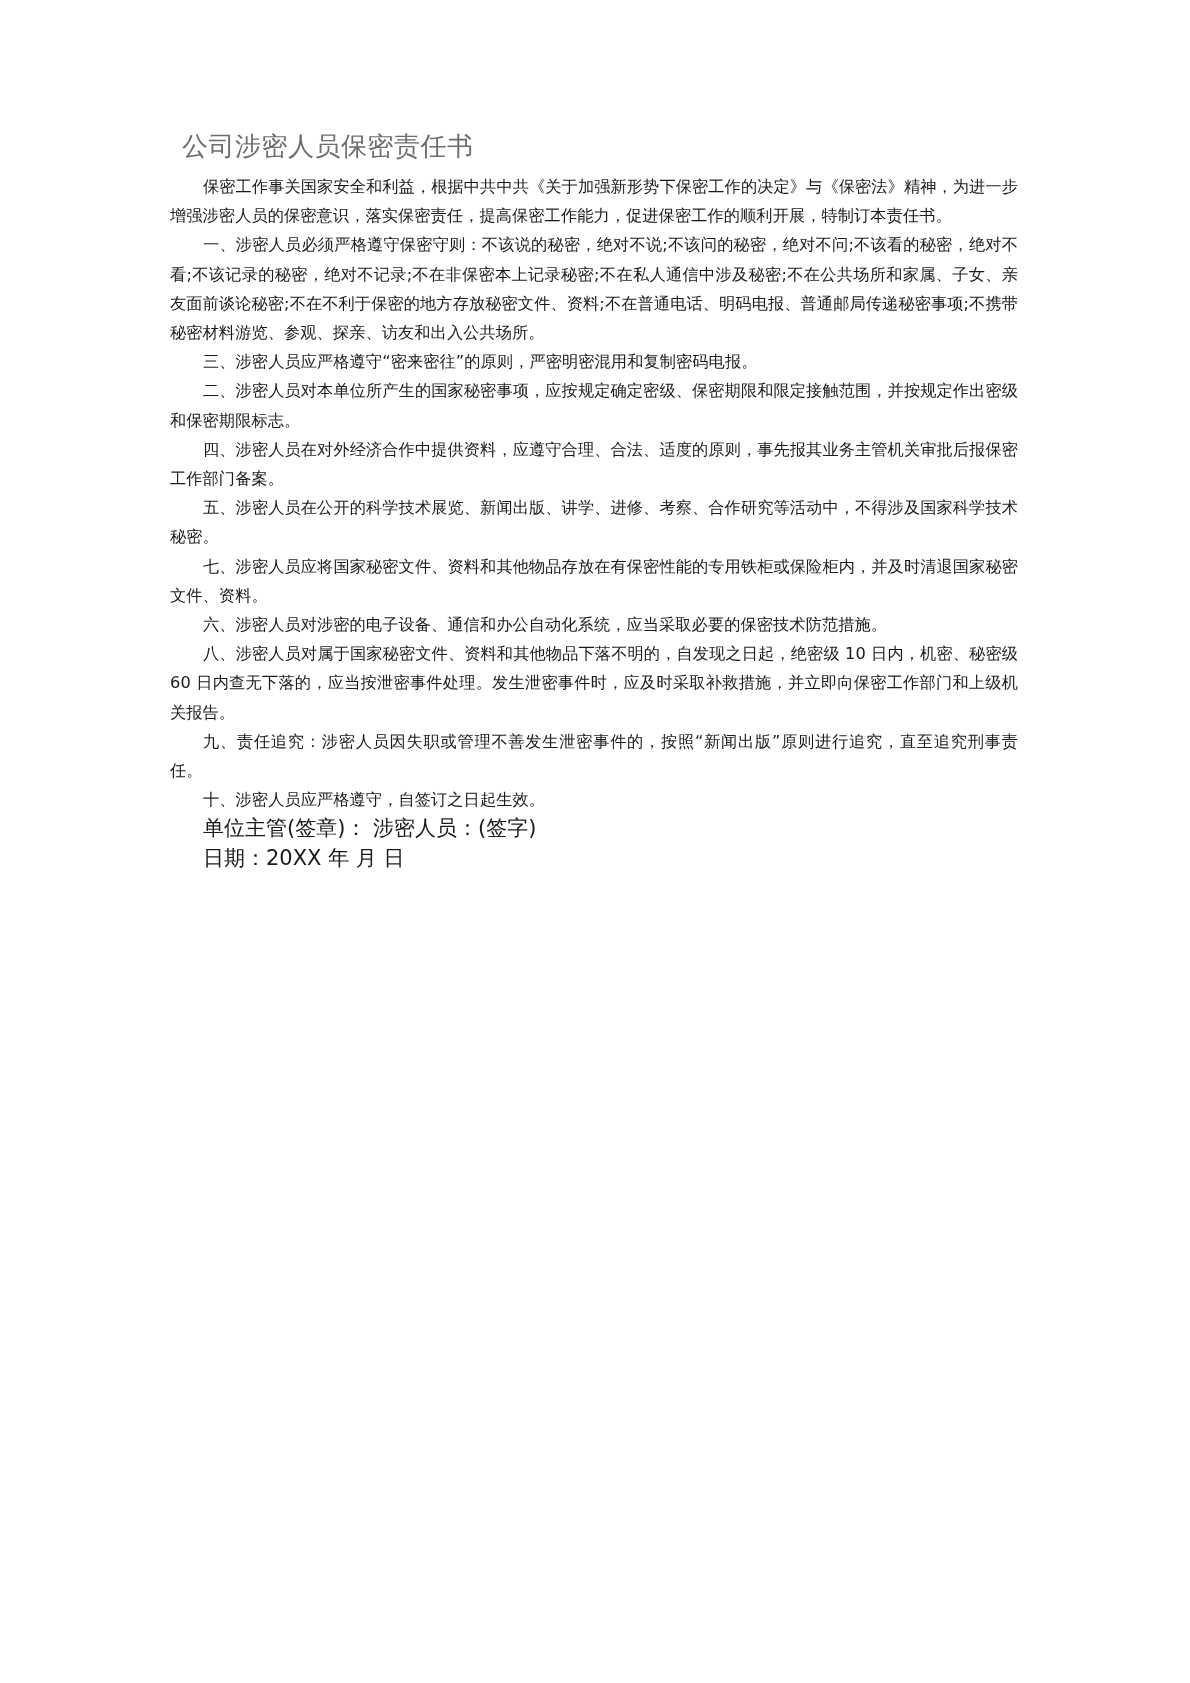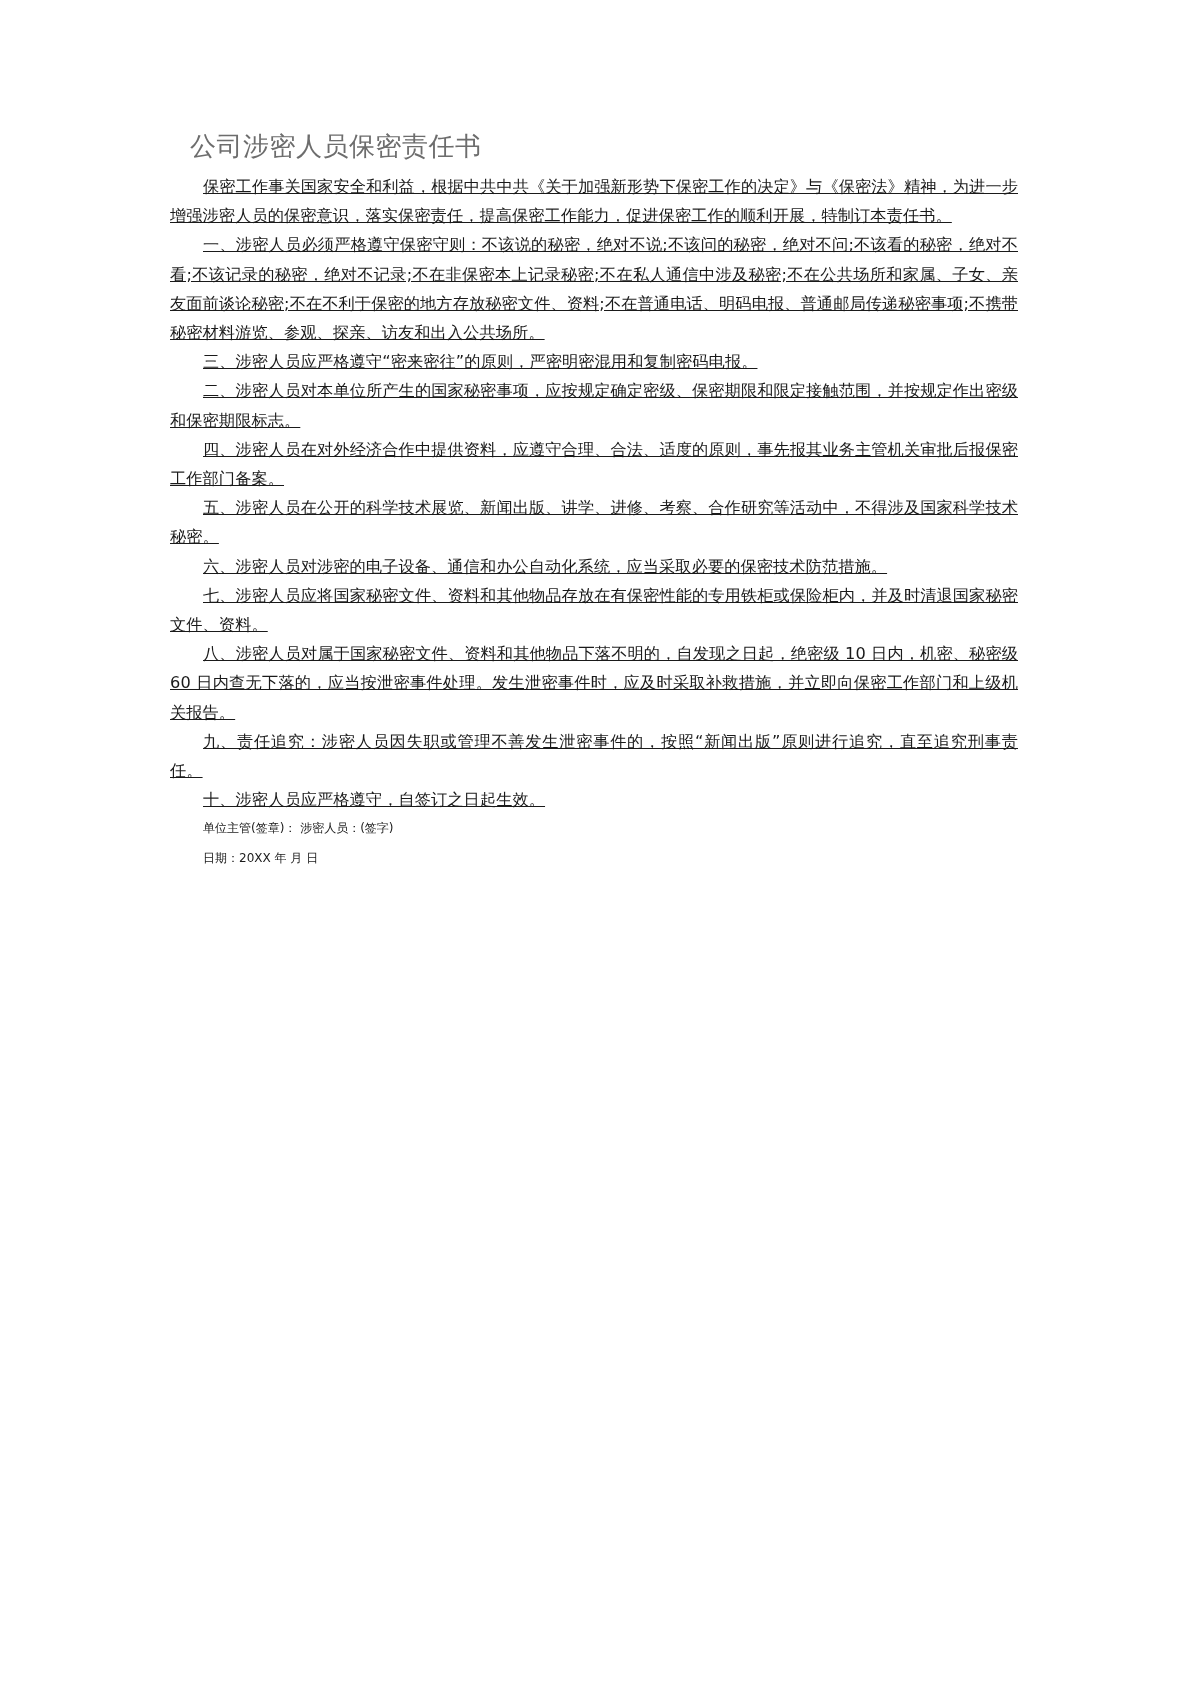--- a/index.html
+++ b/index.html
@@ -33,42 +33,41 @@
     width: 848px;
   }
 
   .doc-title {
     font-family: "DejaVu Serif", "Liberation Serif", serif;
     font-size: 26px;
     line-height: 36px;
     color: #6d6d6d;
     font-weight: 400;
     letter-spacing: 0.5px;
-    margin: 0 0 8px 20px;
+    margin: 0 0 8px 12px;
     white-space: nowrap;
   }
 
   .para {
     font-size: 16.2px;
     line-height: 29.2px;
     color: #1a1a1a;
     margin: 0;
     text-align: justify;
     text-justify: inter-ideograph;
     letter-spacing: 0.1px;
     word-break: break-all;
   }
 
   .para.indent {
     text-indent: 33px;
-    text-decoration: underline;
   }
 
   .sig-line {
-    font-size: 12px;
+    font-size: 21px;
     line-height: 29.2px;
     color: #1a1a1a;
     margin: 0;
     text-indent: 33px;
     white-space: pre;
   }
 
   .spacer-sig {
     height: 0px;
   }
@@ -80,22 +79,22 @@
   <div class="content">
 
     <h1 class="doc-title">公司涉密人员保密责任书</h1>
 
     <p class="para indent">保密工作事关国家安全和利益，根据中共中共《关于加强新形势下保密工作的决定》与《保密法》精神，为进一步增强涉密人员的保密意识，落实保密责任，提高保密工作能力，促进保密工作的顺利开展，特制订本责任书。</p>
     <p class="para indent">一、涉密人员必须严格遵守保密守则：不该说的秘密，绝对不说;不该问的秘密，绝对不问;不该看的秘密，绝对不看;不该记录的秘密，绝对不记录;不在非保密本上记录秘密;不在私人通信中涉及秘密;不在公共场所和家属、子女、亲友面前谈论秘密;不在不利于保密的地方存放秘密文件、资料;不在普通电话、明码电报、普通邮局传递秘密事项;不携带秘密材料游览、参观、探亲、访友和出入公共场所。</p>
     <p class="para indent">三、涉密人员应严格遵守“密来密往”的原则，严密明密混用和复制密码电报。</p>
     <p class="para indent">二、涉密人员对本单位所产生的国家秘密事项，应按规定确定密级、保密期限和限定接触范围，并按规定作出密级和保密期限标志。</p>
     <p class="para indent">四、涉密人员在对外经济合作中提供资料，应遵守合理、合法、适度的原则，事先报其业务主管机关审批后报保密工作部门备案。</p>
     <p class="para indent">五、涉密人员在公开的科学技术展览、新闻出版、讲学、进修、考察、合作研究等活动中，不得涉及国家科学技术秘密。</p>
+    <p class="para indent">七、涉密人员应将国家秘密文件、资料和其他物品存放在有保密性能的专用铁柜或保险柜内，并及时清退国家秘密文件、资料。</p>
     <p class="para indent">六、涉密人员对涉密的电子设备、通信和办公自动化系统，应当采取必要的保密技术防范措施。</p>
-    <p class="para indent">七、涉密人员应将国家秘密文件、资料和其他物品存放在有保密性能的专用铁柜或保险柜内，并及时清退国家秘密文件、资料。</p>
     <p class="para indent">八、涉密人员对属于国家秘密文件、资料和其他物品下落不明的，自发现之日起，绝密级 10 日内，机密、秘密级 60 日内查无下落的，应当按泄密事件处理。发生泄密事件时，应及时采取补救措施，并立即向保密工作部门和上级机关报告。</p>
     <p class="para indent">九、责任追究：涉密人员因失职或管理不善发生泄密事件的，按照“新闻出版”原则进行追究，直至追究刑事责任。</p>
     <p class="para indent">十、涉密人员应严格遵守，自签订之日起生效。</p>
 
     <div class="spacer-sig"></div>
 
     <p class="sig-line">单位主管(签章)： 涉密人员：(签字)</p>
     <p class="sig-line">日期：20XX 年 月 日</p>
 
   </div>

